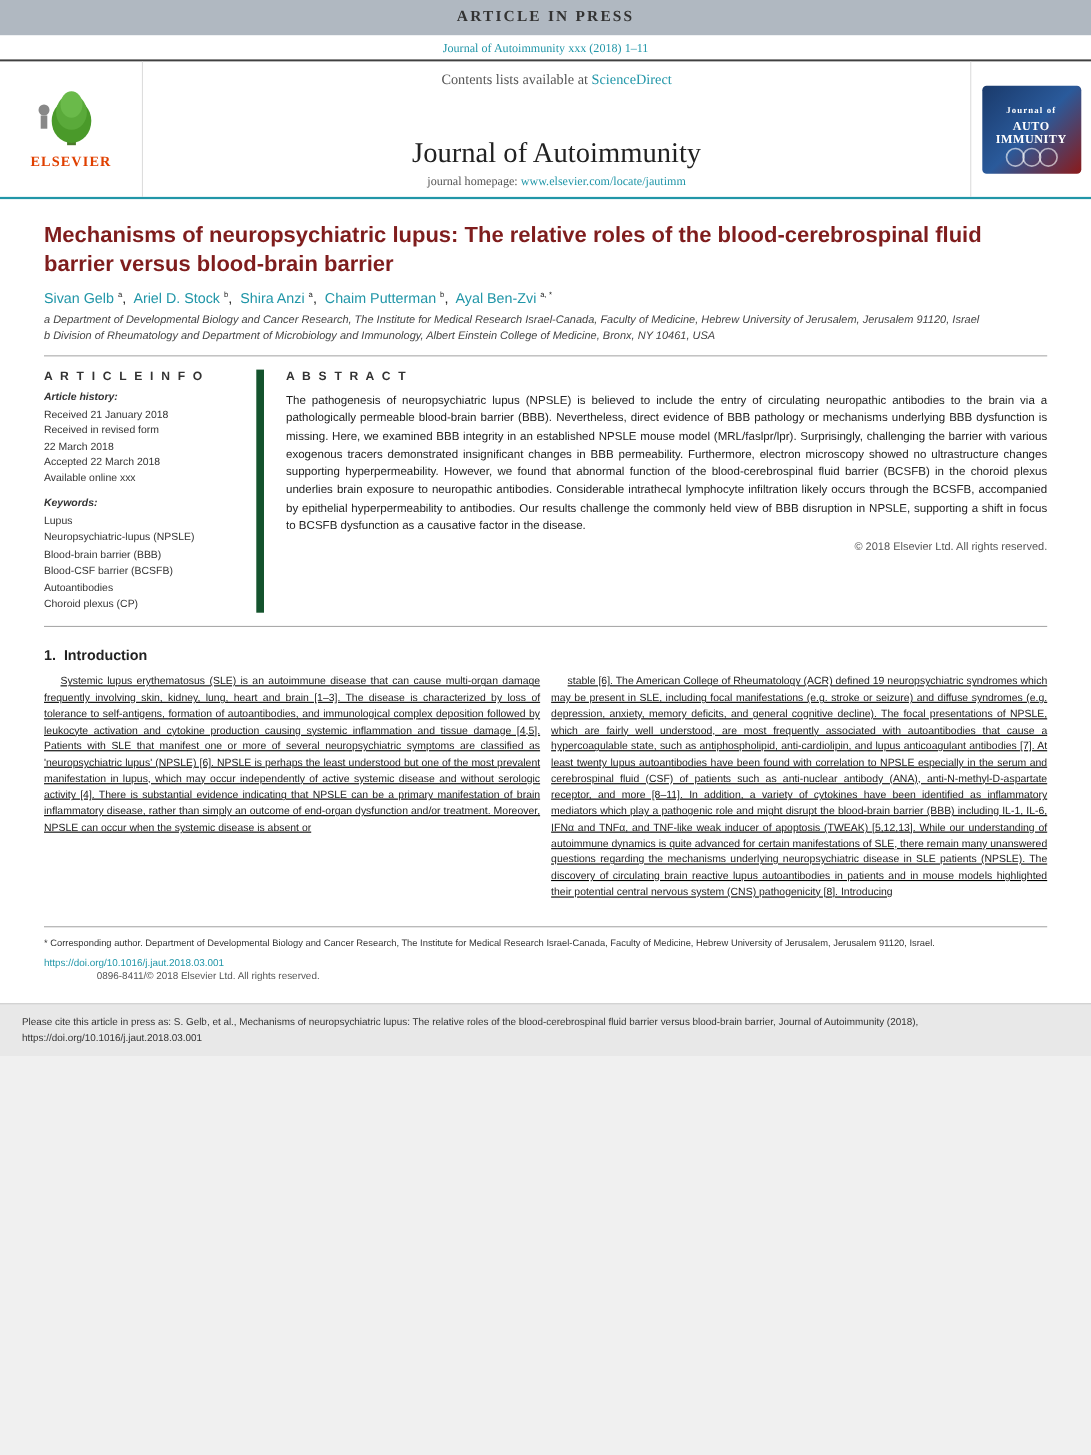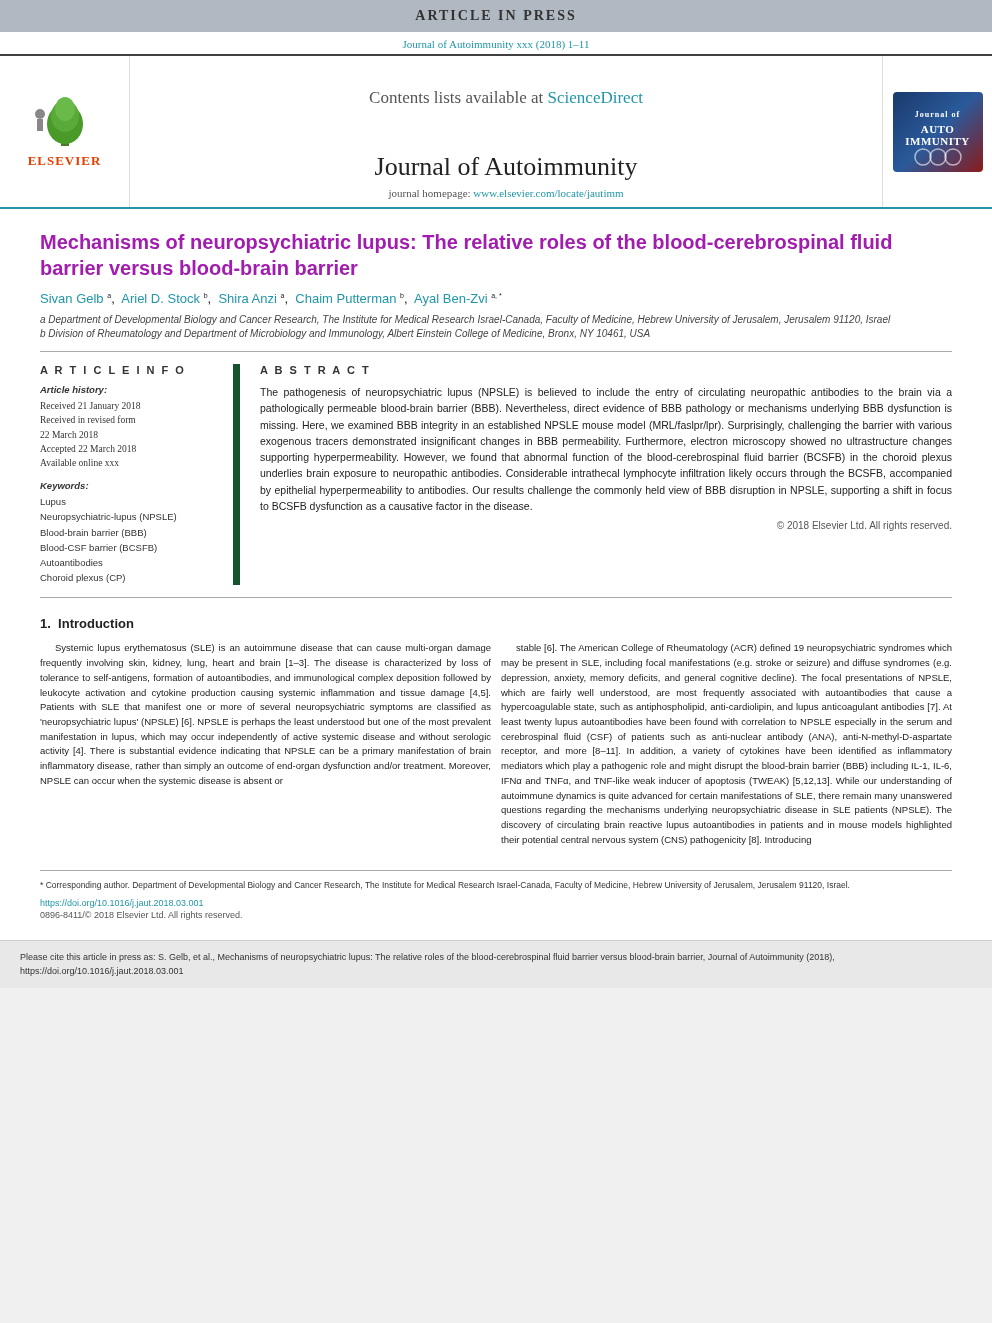--- a/index.html
+++ b/index.html
@@ -64,24 +64,23 @@
     }
     .journal-center {
       flex: 1;
       display: flex;
       flex-direction: column;
       align-items: center;
       justify-content: center;
       padding: 8px 10px;
     }
     .science-direct-line {
-      font-size: 17px;
+      font-size: 13px;
       color: #555;
       margin-bottom: 4px;
-      margin-top: 24px;
     }
     .science-direct-link {
       color: #2196a8;
       text-decoration: none;
     }
     .journal-title-main {
       font-size: 26px;
       font-weight: normal;
       color: #222;
       font-family: Georgia, serif;
@@ -133,21 +132,21 @@
       letter-spacing: 0.5px;
     }
     
     .main-content {
       padding: 20px 40px;
     }
     
     .article-title {
       font-size: 20px;
       font-weight: bold;
-      color: #a21caf;
+      color: #7f1d1d;
       line-height: 1.3;
       margin-bottom: 10px;
       font-family: Arial, sans-serif;
     }
     
     .authors-line {
       font-size: 13px;
       color: #222;
       margin-bottom: 8px;
       font-family: Arial, sans-serif;
@@ -197,21 +196,21 @@
       font-style: italic;
       font-weight: bold;
       color: #333;
       margin-bottom: 4px;
       font-family: Arial, sans-serif;
     }
     .history-item {
       font-size: 9.5px;
       color: #333;
       line-height: 1.5;
-      font-family: Liberation Serif, serif;
+      font-family: Liberation Sans, sans-serif;
     }
     .keywords-label {
       font-size: 9.5px;
       font-style: italic;
       font-weight: bold;
       color: #333;
       margin-top: 10px;
       margin-bottom: 3px;
       font-family: Arial, sans-serif;
     }
@@ -243,20 +242,21 @@
       font-size: 13px;
       font-weight: bold;
       color: #222;
       margin-bottom: 10px;
       font-family: Arial, sans-serif;
     }
     
     .body-two-col {
       display: flex;
       gap: 10px;
+      text-decoration: underline;
     }
     .body-col {
       flex: 1;
     }
     .body-text {
       font-size: 9.5px;
       color: #222;
       line-height: 1.55;
       text-align: justify;
       font-family: Arial, sans-serif;
@@ -291,20 +291,21 @@
       font-size: 9px;
       color: #2196a8;
       margin-top: 6px;
       font-family: Arial, sans-serif;
     }
     .issn-line {
       font-size: 9px;
       color: #555;
       margin-top: 2px;
       font-family: Arial, sans-serif;
+      margin-left: 48px;
     }
     
     .bottom-bar {
       background: #e8e8e8;
       padding: 10px 20px;
       font-size: 9px;
       color: #333;
       line-height: 1.5;
       font-family: Arial, sans-serif;
       border-top: 1px solid #ccc;

